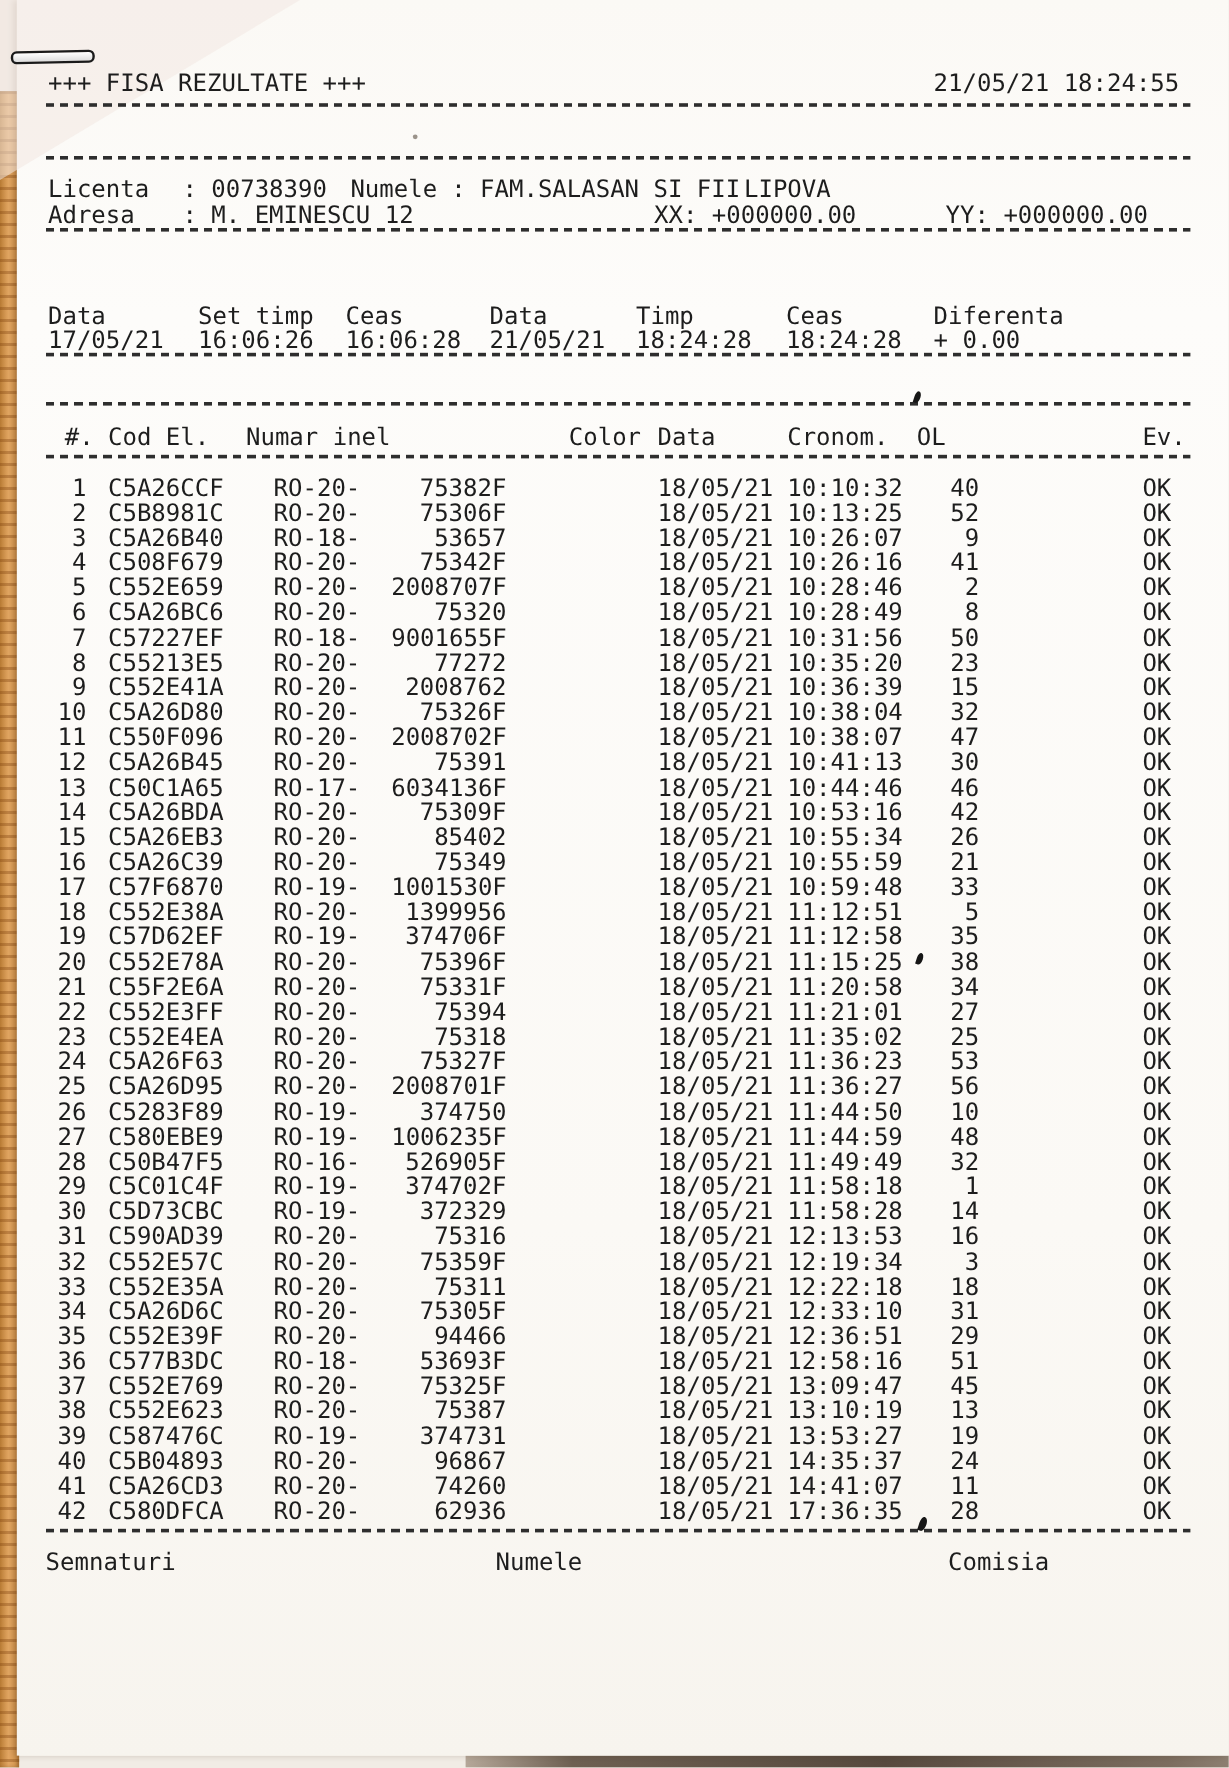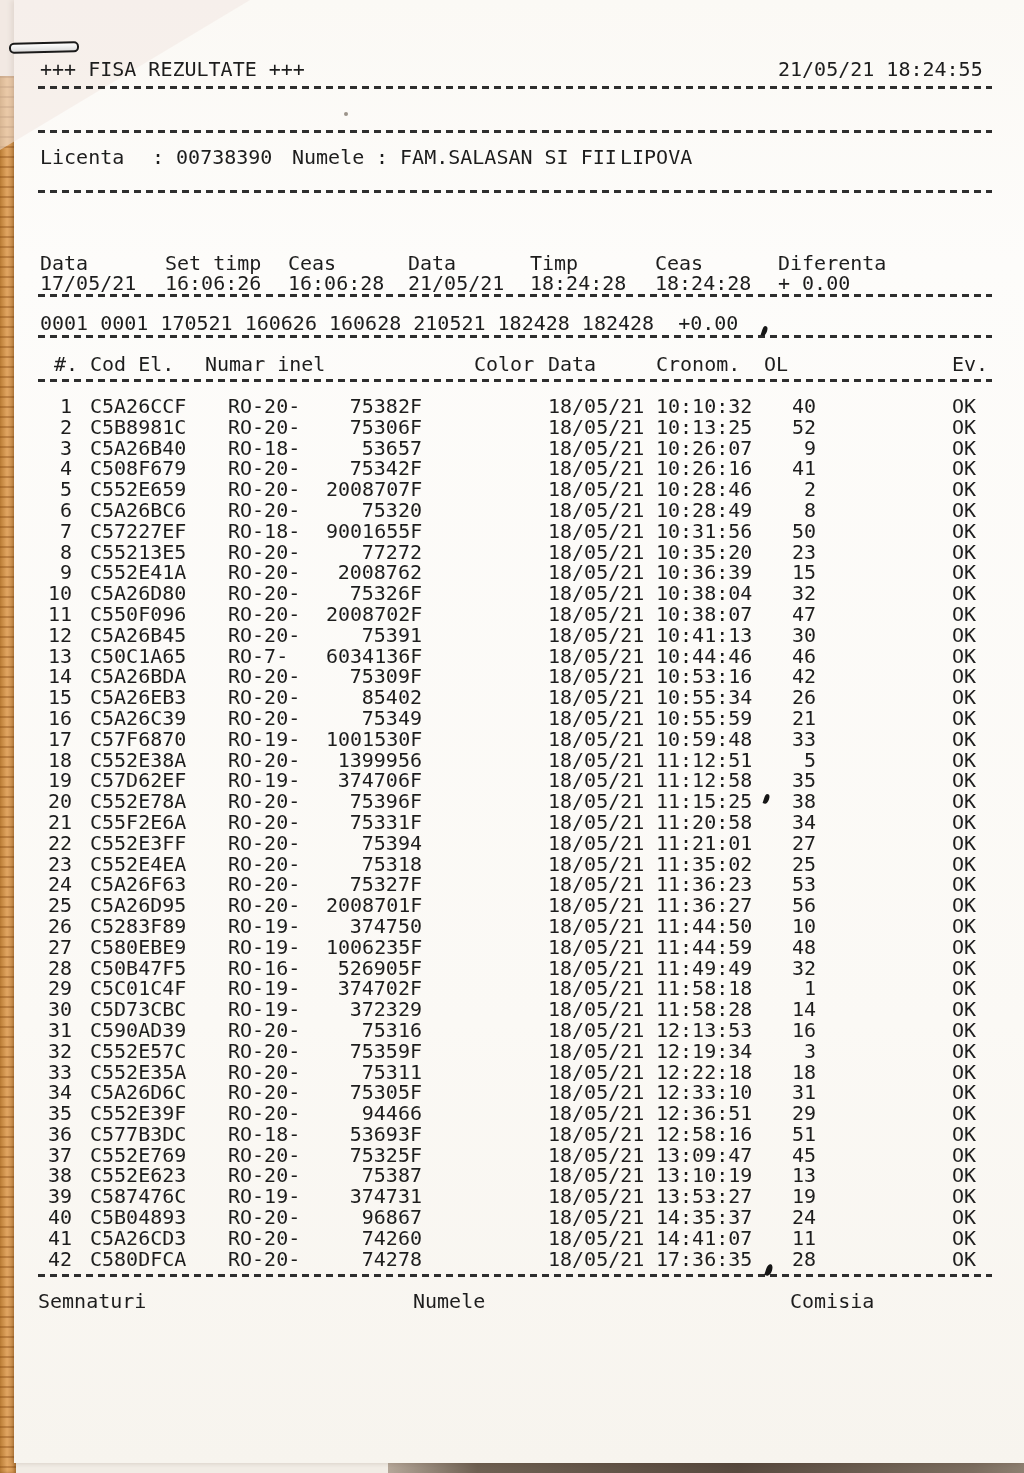--- a/index.html
+++ b/index.html
@@ -78,20 +78,26 @@
 
     <div class="faint-dot"></div>
     <div class="dash" style="top:130px"></div>
 
     <div class="line" style="top:146px">
       <span class="t" style="left:40px">Licenta</span>
       <span class="t" style="left:152px">: 00738390</span>
       <span class="t" style="left:292px">Numele</span>
       <span class="t" style="left:376px">: FAM.SALASAN SI FII</span>
       <span class="t" style="left:620px">LIPOVA</span>
+    </div>
+    <div class="line" style="top:168px">
+      <span class="t" style="left:40px">Adresa</span>
+      <span class="t" style="left:152px">: M. EMINESCU 12</span>
+      <span class="t" style="left:545px">XX: +000000.00</span>
+      <span class="t" style="left:788px">YY: +000000.00</span>
     </div>
     <div class="dash" style="top:190px"></div>
 
     <div class="line" style="top:252px">
       <span class="t" style="left:40px">Data</span>
       <span class="t" style="left:165px">Set timp</span>
       <span class="t" style="left:288px">Ceas</span>
       <span class="t" style="left:408px">Data</span>
       <span class="t" style="left:530px">Timp</span>
       <span class="t" style="left:655px">Ceas</span>
@@ -101,23 +107,20 @@
       <span class="t" style="left:40px">17/05/21</span>
       <span class="t" style="left:165px">16:06:26</span>
       <span class="t" style="left:288px">16:06:28</span>
       <span class="t" style="left:408px">21/05/21</span>
       <span class="t" style="left:530px">18:24:28</span>
       <span class="t" style="left:655px">18:24:28</span>
       <span class="t" style="left:778px">+ 0.00</span>
     </div>
     <div class="dash" style="top:294px"></div>
 
-    <div class="line" style="top:312px">
-      <span class="t" style="left:40px">0001 0001 170521 160626 160628 210521 182428 182428  +0.00</span>
-    </div>
     <div class="dash" style="top:335px"></div>
     <div class="ink" style="left:762px;top:326px"></div>
 
     <div class="line" style="top:353px">
       <span class="t" style="left:54px">#.</span>
       <span class="t" style="left:90px">Cod El.</span>
       <span class="t" style="left:205px">Numar inel</span>
       <span class="t" style="left:474px">Color</span>
       <span class="t" style="left:548px">Data</span>
       <span class="t" style="left:656px">Cronom.</span>
@@ -267,21 +270,21 @@
     <span class="c-color"></span>
     <span class="c-data">18/05/21</span>
     <span class="c-cronom">10:41:13</span>
     <span class="c-ol">30</span>
     <span class="c-ev">OK</span>
   </div>
 
   <div class="row">
     <span class="c-num">13</span>
     <span class="c-cod">C50C1A65</span>
-    <span class="c-series">RO-7-</span>
+    <span class="c-series">RO-17-</span>
     <span class="c-ring">6034136F</span>
     <span class="c-color"></span>
     <span class="c-data">18/05/21</span>
     <span class="c-cronom">10:44:46</span>
     <span class="c-ol">46</span>
     <span class="c-ev">OK</span>
   </div>
 
   <div class="row">
     <span class="c-num">14</span>
@@ -616,21 +619,21 @@
     <span class="c-data">18/05/21</span>
     <span class="c-cronom">14:41:07</span>
     <span class="c-ol">11</span>
     <span class="c-ev">OK</span>
   </div>
 
   <div class="row">
     <span class="c-num">42</span>
     <span class="c-cod">C580DFCA</span>
     <span class="c-series">RO-20-</span>
-    <span class="c-ring">74278</span>
+    <span class="c-ring">62936</span>
     <span class="c-color"></span>
     <span class="c-data">18/05/21</span>
     <span class="c-cronom">17:36:35</span>
     <span class="c-ol">28</span>
     <span class="c-ev">OK</span>
   </div>
 </div>
 
     <div class="ink" style="left:764px;top:794px"></div>
     <div class="dash" style="top:1274px"></div>

